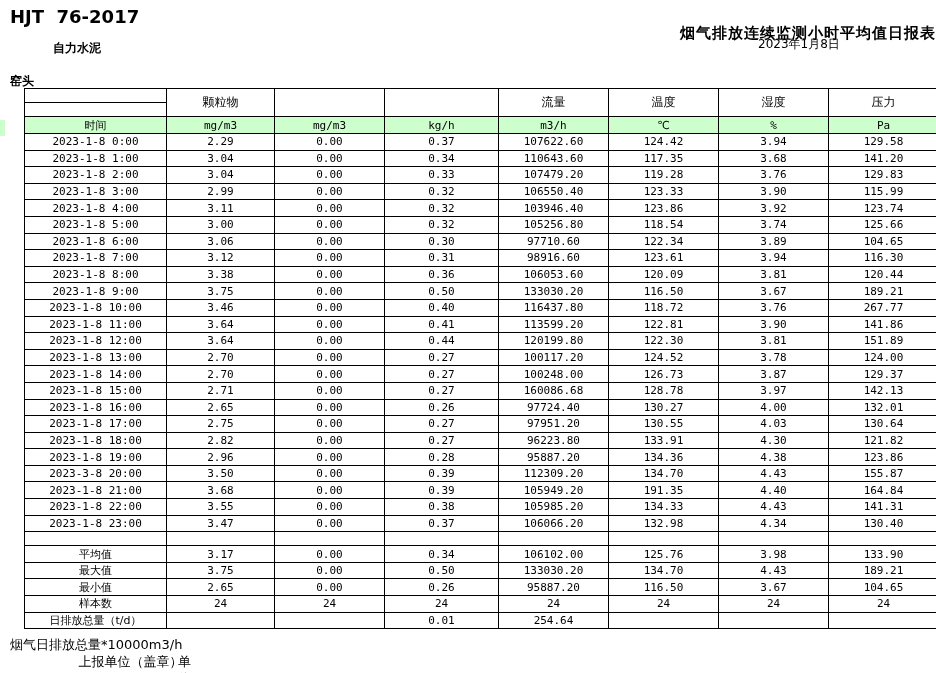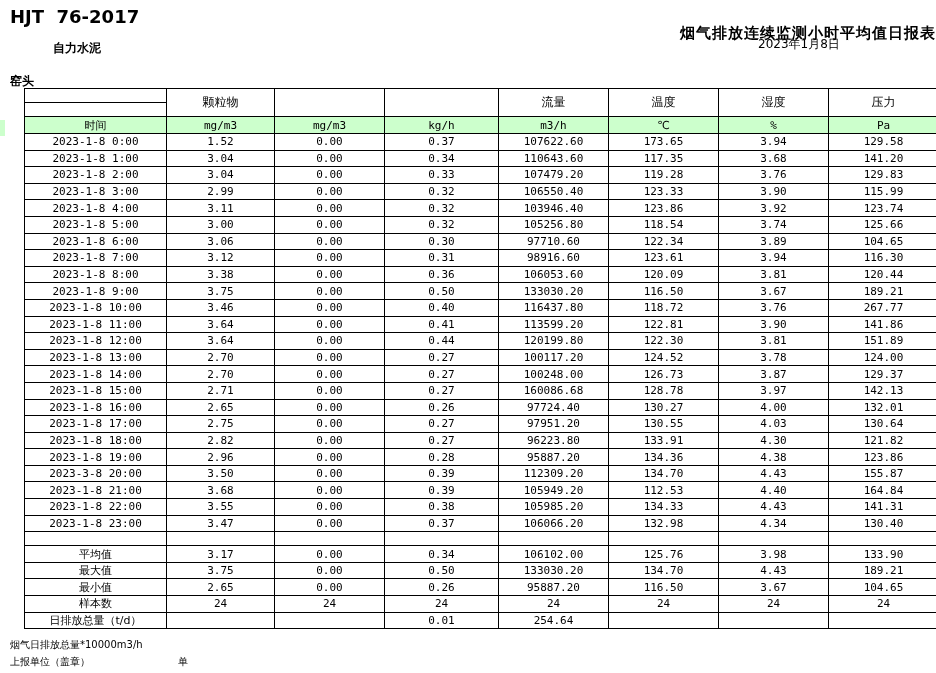--- a/index.html
+++ b/index.html
@@ -21,21 +21,21 @@
     font-size:11px;overflow:hidden;white-space:nowrap;
     font-family:"DejaVu Sans Mono","DejaVu Sans",monospace;
   }
   tr.group-row td{height:13px;font-family:"DejaVu Sans",sans-serif;font-size:12px;}
   tr.unit-row td{height:16px;background:#ccffcc;}
   tr.data-row td{height:15.6px;}
   tr.spacer-row td{height:13px;}
   tr.summary-row td{height:15.6px;}
   td.label-cell{font-family:"DejaVu Sans",sans-serif;margin-top:12px;}
 
-  .footer{position:absolute;left:10px;top:636px;font-size:10px;line-height:17px;}
+  .footer{position:absolute;left:10px;top:636px;font-size:13px;line-height:17px;text-align:right;}
   .footer-line2{position:relative;}
   .unit-label{position:absolute;left:168px;top:0;}
 </style>
 </head>
 <body>
 
 <div class="doc-code">HJT  76-2017</div>
 <div class="title">烟气排放连续监测小时平均值日报表</div>
 <div class="company">自力水泥</div>
 <div class="station">窑头</div>
@@ -75,25 +75,25 @@
         <td>kg/h</td>
         <td>m3/h</td>
         <td>℃</td>
         <td>%</td>
         <td>Pa</td>
       </tr>
     </thead>
     <tbody>
         <tr class="data-row">
           <td>2023-1-8 0:00</td>
-          <td>1.52</td>
+          <td>2.29</td>
           <td>0.00</td>
           <td>0.37</td>
           <td>107622.60</td>
-          <td>173.65</td>
+          <td>124.42</td>
           <td>3.94</td>
           <td>129.58</td>
         </tr>
         <tr class="data-row">
           <td>2023-1-8 1:00</td>
           <td>3.04</td>
           <td>0.00</td>
           <td>0.34</td>
           <td>110643.60</td>
           <td>117.35</td>
@@ -289,21 +289,21 @@
           <td>134.70</td>
           <td>4.43</td>
           <td>155.87</td>
         </tr>
         <tr class="data-row">
           <td>2023-1-8 21:00</td>
           <td>3.68</td>
           <td>0.00</td>
           <td>0.39</td>
           <td>105949.20</td>
-          <td>112.53</td>
+          <td>191.35</td>
           <td>4.40</td>
           <td>164.84</td>
         </tr>
         <tr class="data-row">
           <td>2023-1-8 22:00</td>
           <td>3.55</td>
           <td>0.00</td>
           <td>0.38</td>
           <td>105985.20</td>
           <td>134.33</td>

